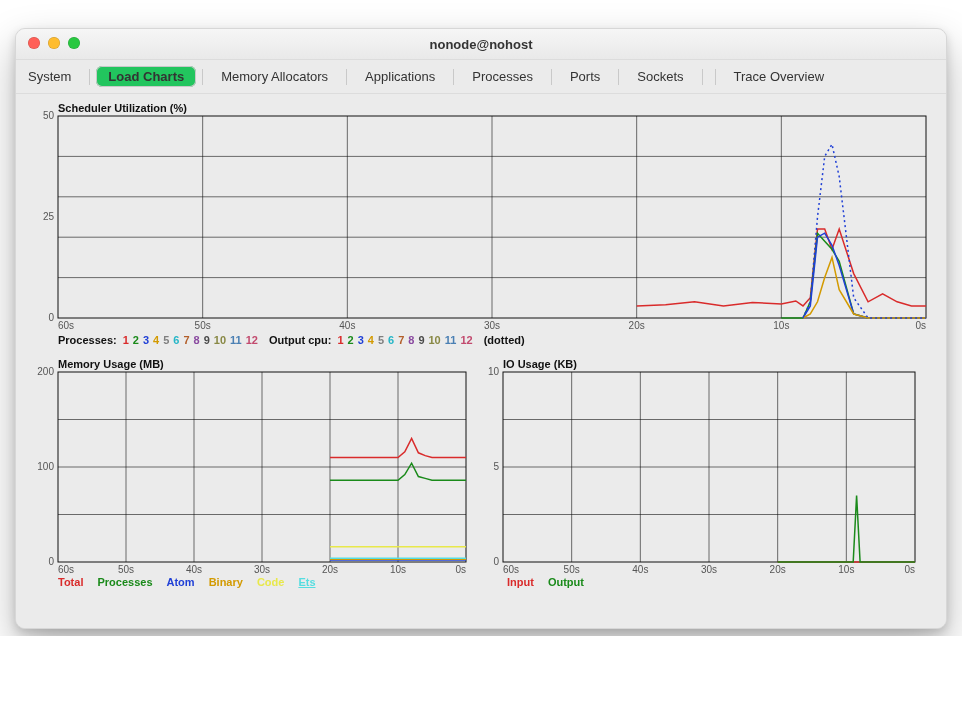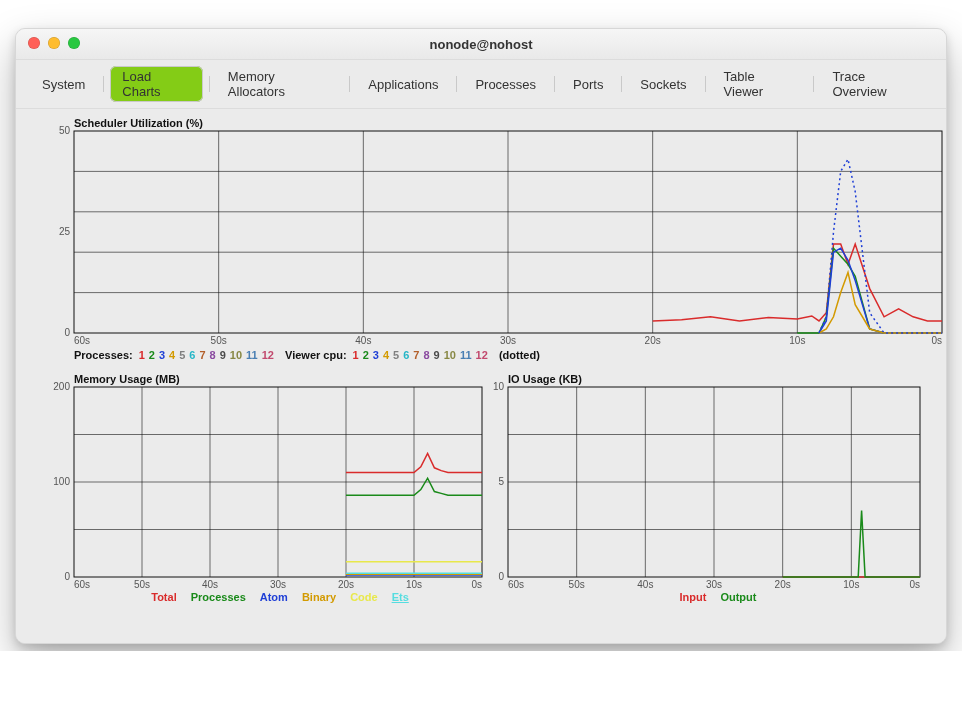--- a/index.html
+++ b/index.html
@@ -38,44 +38,44 @@
   .title {
     flex: 1;
     text-align: center;
     font-size: 13px;
     font-weight: 600;
     color: #333;
   }
   .tabbar {
     display: flex;
     align-items: center;
-    padding: 6px 14px;
+    padding: 6px 0;
     background: #ebebeb;
     border-bottom: 1px solid #dcdcdc;
   }
   .tab {
     padding: 3px 12px;
     font-size: 13px;
     color: #333;
     border-radius: 6px;
     cursor: default;
   }
   .tab.active {
-    background: #84cc16;
+    background: #22c55e;
     box-shadow: inset 0 0 0 1px #c9c9c9;
-    font-weight: 400;
+    font-weight: 700;
   }
   .tab-sep {
     width: 1px;
     height: 16px;
     background: #c9c9c9;
     margin: 0 6px;
   }
   .content {
-    padding: 6px 32px 30px;
+    padding: 6px 16px 30px;
     background: #ebebeb;
   }
   .chart-block { margin-bottom: 10px; }
   svg { display: block; }
   .legend-row {
     font-size: 11px;
     font-weight: 600;
     padding: 2px 0 0 26px;
     display: flex;
     flex-wrap: wrap;
@@ -83,21 +83,20 @@
     align-items: baseline;
   }
   .legend-row .lbl { color: #111; margin-right: 2px; }
   .legend-row .num { font-weight: 600; }
   .mem-legend, .io-legend {
     font-size: 11px;
     font-weight: 600;
     padding-left: 26px;
     display: flex;
     gap: 14px;
-    justify-content: center;
   }
   .row2 { display: flex; }
   .row2 > div { flex: 1; }
 </style>
 </head>
 <body>
 
 <div class="window">
   <div class="titlebar">
     <div class="traffic">
@@ -116,21 +115,20 @@
       <div class="tab">Memory Allocators</div>
       <div class="tab-sep"></div>
       <div class="tab">Applications</div>
       <div class="tab-sep"></div>
       <div class="tab">Processes</div>
       <div class="tab-sep"></div>
       <div class="tab">Ports</div>
       <div class="tab-sep"></div>
       <div class="tab">Sockets</div>
       <div class="tab-sep"></div>
-      <div class="tab">Table Viewer</div>
       <div class="tab-sep"></div>
       <div class="tab">Trace Overview</div>
     </div>
 
   <div class="content">
 
     <div class="chart-block">
       <svg id="svg-sched" width="898" height="232">
           <text x="26" y="12" font-size="11" font-weight="600" fill="#111">Scheduler Utilization (%)</text>
           <rect x="26" y="16" width="868" height="202" fill="none" stroke="#111" stroke-width="1"></rect>
@@ -167,21 +165,21 @@
           <span class="num" style="color: rgb(211, 154, 0);">4</span>
           <span class="num" style="color: rgb(127, 127, 127);">5</span>
           <span class="num" style="color: rgb(38, 182, 199);">6</span>
           <span class="num" style="color: rgb(179, 95, 42);">7</span>
           <span class="num" style="color: rgb(138, 74, 160);">8</span>
           <span class="num" style="color: rgb(74, 74, 74);">9</span>
           <span class="num" style="color: rgb(136, 136, 68);">10</span>
           <span class="num" style="color: rgb(74, 127, 179);">11</span>
           <span class="num" style="color: rgb(194, 74, 110);">12</span>
           <span>&nbsp;</span>
-          <span class="lbl">Viewer cpu:</span>
+          <span class="lbl">Output cpu:</span>
           <span class="num" style="color: rgb(217, 43, 43);">1</span>
           <span class="num" style="color: rgb(26, 138, 26);">2</span>
           <span class="num" style="color: rgb(31, 63, 214);">3</span>
           <span class="num" style="color: rgb(211, 154, 0);">4</span>
           <span class="num" style="color: rgb(127, 127, 127);">5</span>
           <span class="num" style="color: rgb(38, 182, 199);">6</span>
           <span class="num" style="color: rgb(179, 95, 42);">7</span>
           <span class="num" style="color: rgb(138, 74, 160);">8</span>
           <span class="num" style="color: rgb(74, 74, 74);">9</span>
           <span class="num" style="color: rgb(136, 136, 68);">10</span>

